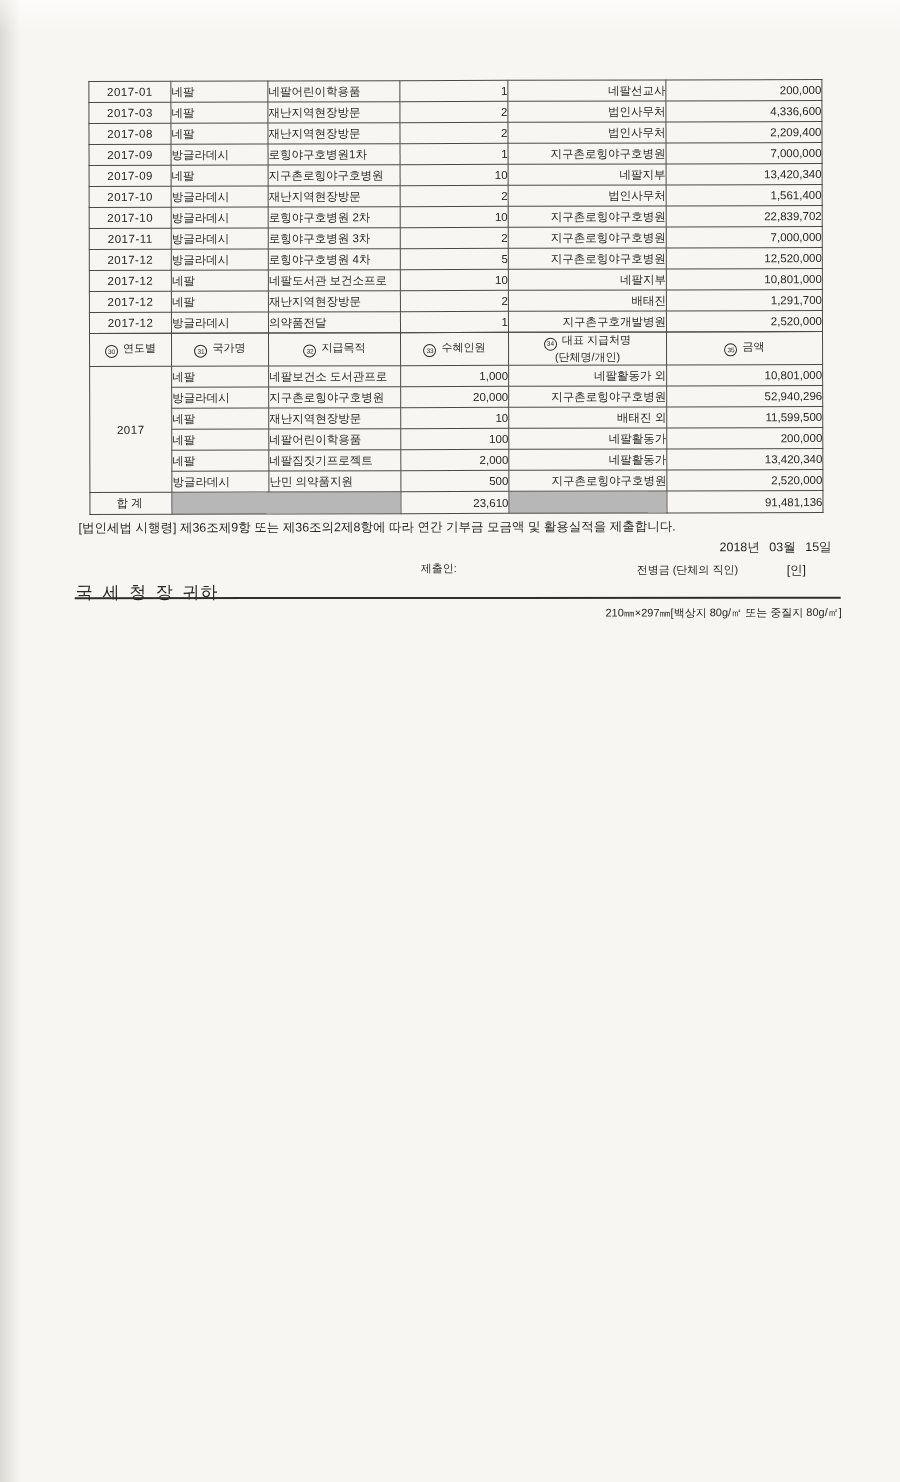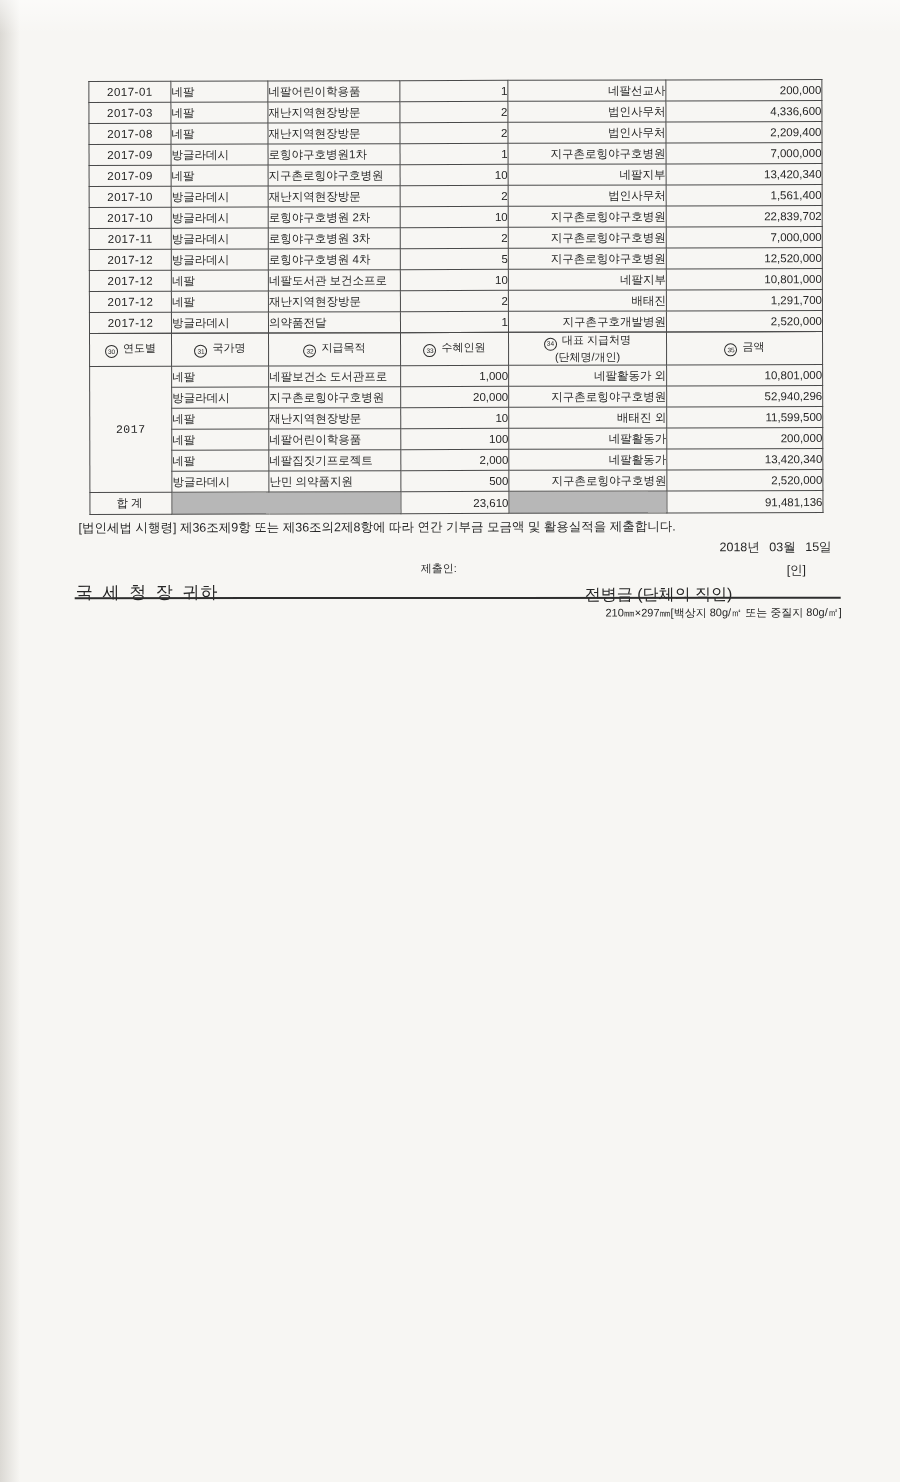--- a/index.html
+++ b/index.html
@@ -31,34 +31,34 @@
   .detail td{height:20px;font-size:11.5px;}
   .summary{top:332px;}
   .summary th{height:32px;font-size:11px;font-weight:normal;text-align:center;line-height:1.2;}
   .summary td{height:20px;font-size:11.5px;}
   .c-date{text-align:center;letter-spacing:.5px;}
   .c-country{text-align:left;}
   .c-purpose{text-align:left;padding-left:5px;}
   .c-count{text-align:right;padding-right:6px;}
   .c-recipient{text-align:right;padding-left:5px;border-radius:7px;}
   .c-amount{text-align:right;padding-right:8px;}
-  .year-cell{text-align:center;font-size:12px;letter-spacing:.5px;font-family:Liberation Mono, monospace;}
+  .year-cell{text-align:center;font-size:12px;letter-spacing:.5px;}
   .total-row td{height:21px;margin-top:24px;}
   .total-label{text-align:center;font-size:12.5px;letter-spacing:3px;}
   .shaded{background:#b7b7b7;}
   .circ{
     display:inline-flex;align-items:center;justify-content:center;
     width:11px;height:11px;border:1px solid #2c2c2c;border-radius:50%;
     font-size:6.5px;line-height:1;vertical-align:-2px;margin-right:2px;
     letter-spacing:0;
   }
   .statement{position:absolute;top:519px;left:78px;font-size:12.5px;margin:0;}
   .date-line{position:absolute;top:540px;left:0;width:831px;text-align:right;font-size:12.5px;word-spacing:6px;}
   .submitter-label{position:absolute;top:561px;left:420px;font-size:11px;}
-  .submitter-name{position:absolute;top:563px;left:584px;font-size:16px;margin-top:22px;}
+  .submitter-name{position:absolute;top:563px;left:636px;font-size:11px;}
   .seal{position:absolute;top:563px;left:786px;font-size:12.5px;}
   .nts{position:absolute;top:580px;left:75px;font-size:17px;letter-spacing:1px;word-spacing:3px;}
   .rule{position:absolute;top:597px;left:74px;width:766px;height:2px;background:#2e2e2e;transform:rotate(0.12deg);}
   .paper-note{position:absolute;top:606px;left:0;width:841px;text-align:right;font-size:11px;}
 </style>
 </head>
 <body>
 
 <div class="page">
   <div class="edge-left"></div>

